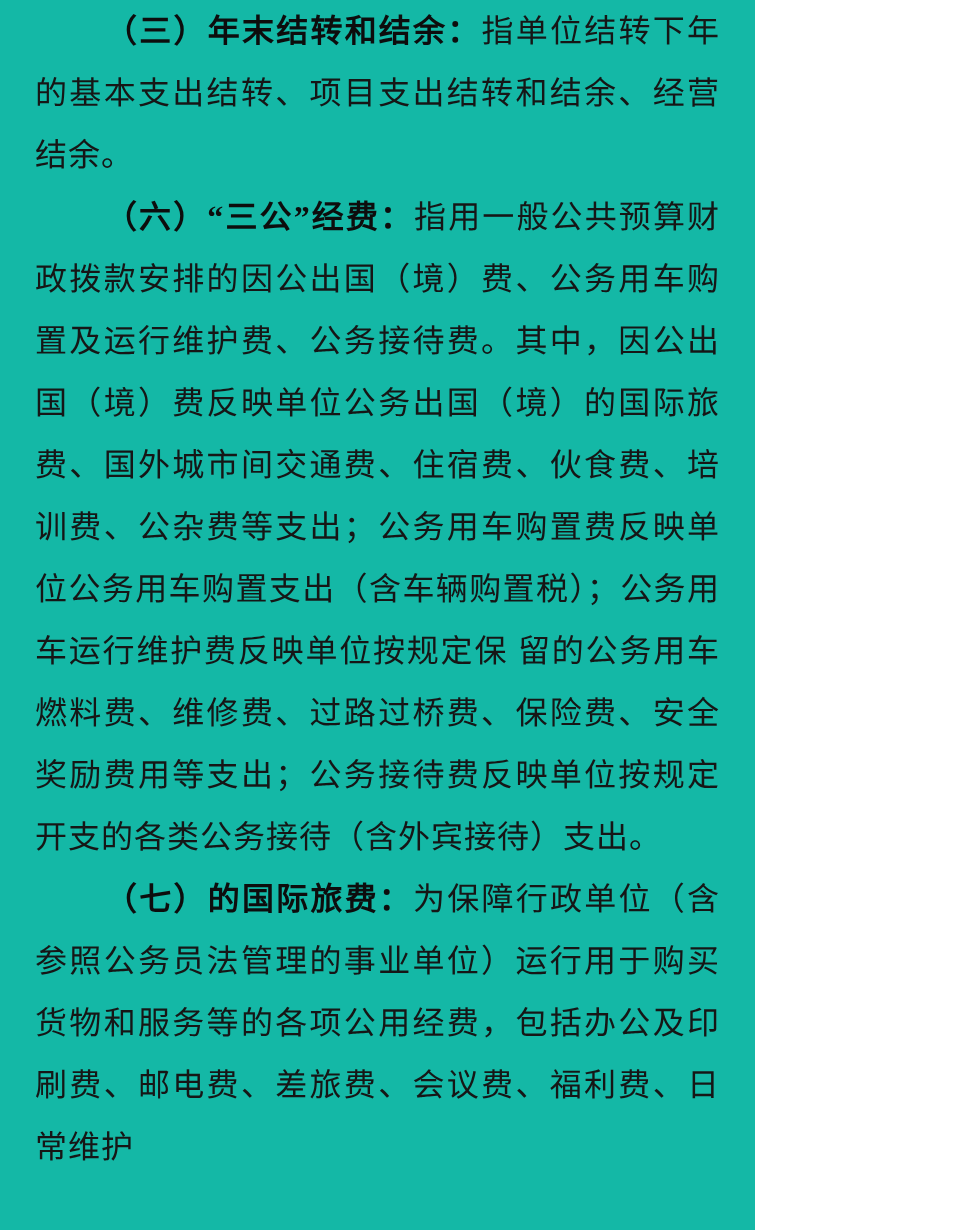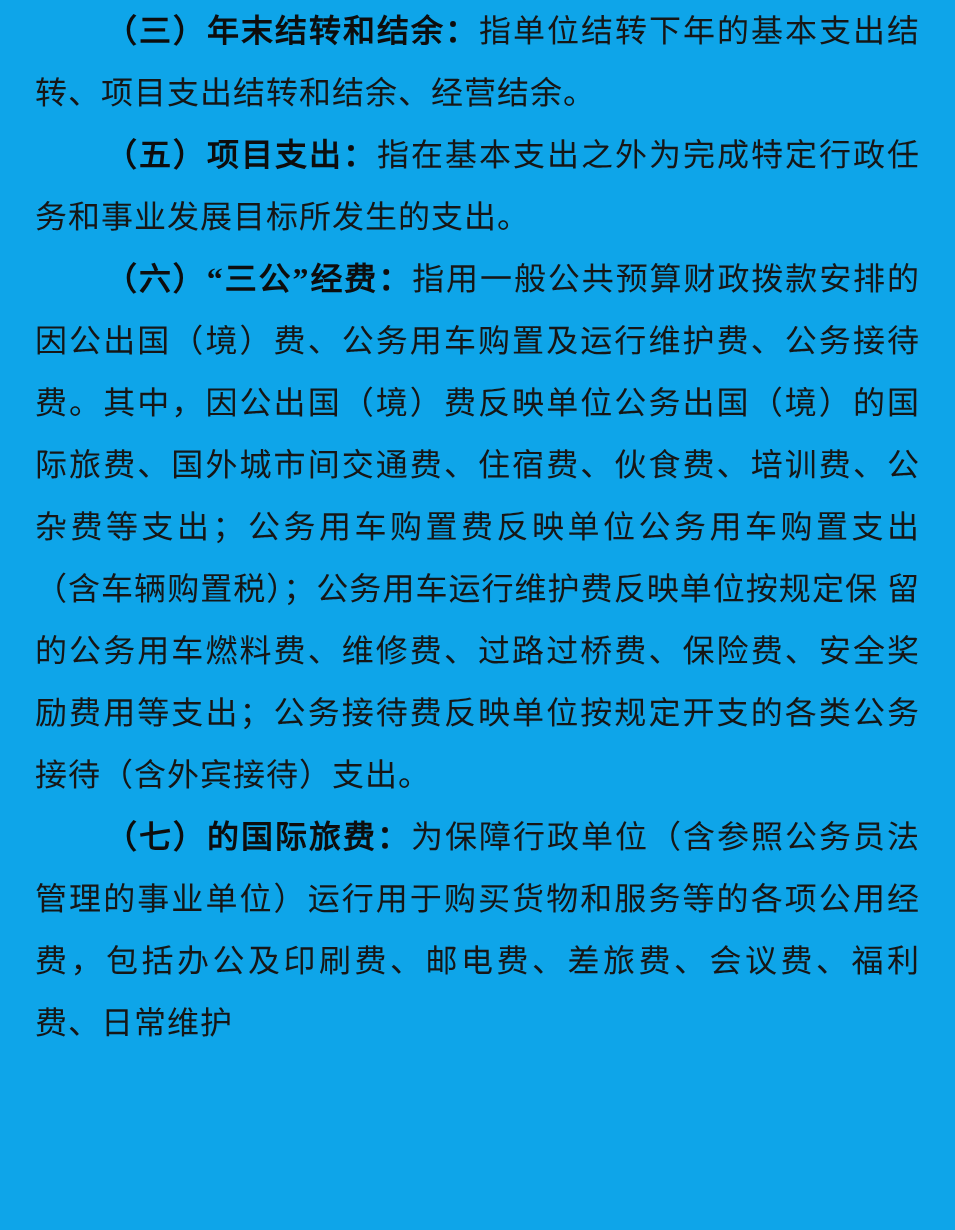--- a/index.html
+++ b/index.html
@@ -8,24 +8,24 @@
     background: #ffffff;
   }
   body {
     width: 955px;
     height: 1230px;
     overflow: hidden;
     font-family: "Liberation Serif", "DejaVu Serif", serif;
   }
   .page {
     box-sizing: border-box;
-    width: 955px;
+    width: 755px;
     height: 1230px;
     padding: 0 35px 11px 35px;
-    background: #0ea5e9;
+    background: #14b8a6;
     color: #161616;
   }
   .doc-body p {
     margin: 0;
     padding: 0;
     font-size: 32px;
     line-height: 62px;
     letter-spacing: 1px;
     text-align: justify;
     text-justify: inter-character;
@@ -44,23 +44,20 @@
 <body>
 
 <div class="page">
   <div class="doc-body">
 
     <p>
       <span class="term">（三）年末结转和结余：</span><span class="definition">指单位结转下年的基本支出结转、项目支出结转和结余、经营结余。</span>
     </p>
 
 
-    <p>
-      <span class="term">（五）项目支出：</span><span class="definition">指在基本支出之外为完成特定行政任务和事业发展目标所发生的支出。</span>
-    </p>
 
     <p>
       <span class="term">（六）“三公”经费：</span><span class="definition">指用一般公共预算财政拨款安排的因公出国（境）费、公务用车购置及运行维护费、公务接待费。其中，因公出国（境）费反映单位公务出国（境）的国际旅费、国外城市间交通费、住宿费、伙食费、培训费、公杂费等支出；公务用车购置费反映单位公务用车购置支出（含车辆购置税）；公务用车运行维护费反映单位按规定保 留的公务用车燃料费、维修费、过路过桥费、保险费、安全奖励费用等支出；公务接待费反映单位按规定开支的各类公务接待（含外宾接待）支出。</span>
     </p>
 
     <p>
       <span class="term">（七）的国际旅费：</span><span class="definition">为保障行政单位（含参照公务员法管理的事业单位）运行用于购买货物和服务等的各项公用经费，包括办公及印刷费、邮电费、差旅费、会议费、福利费、日常维护</span>
     </p>
 
   </div>

